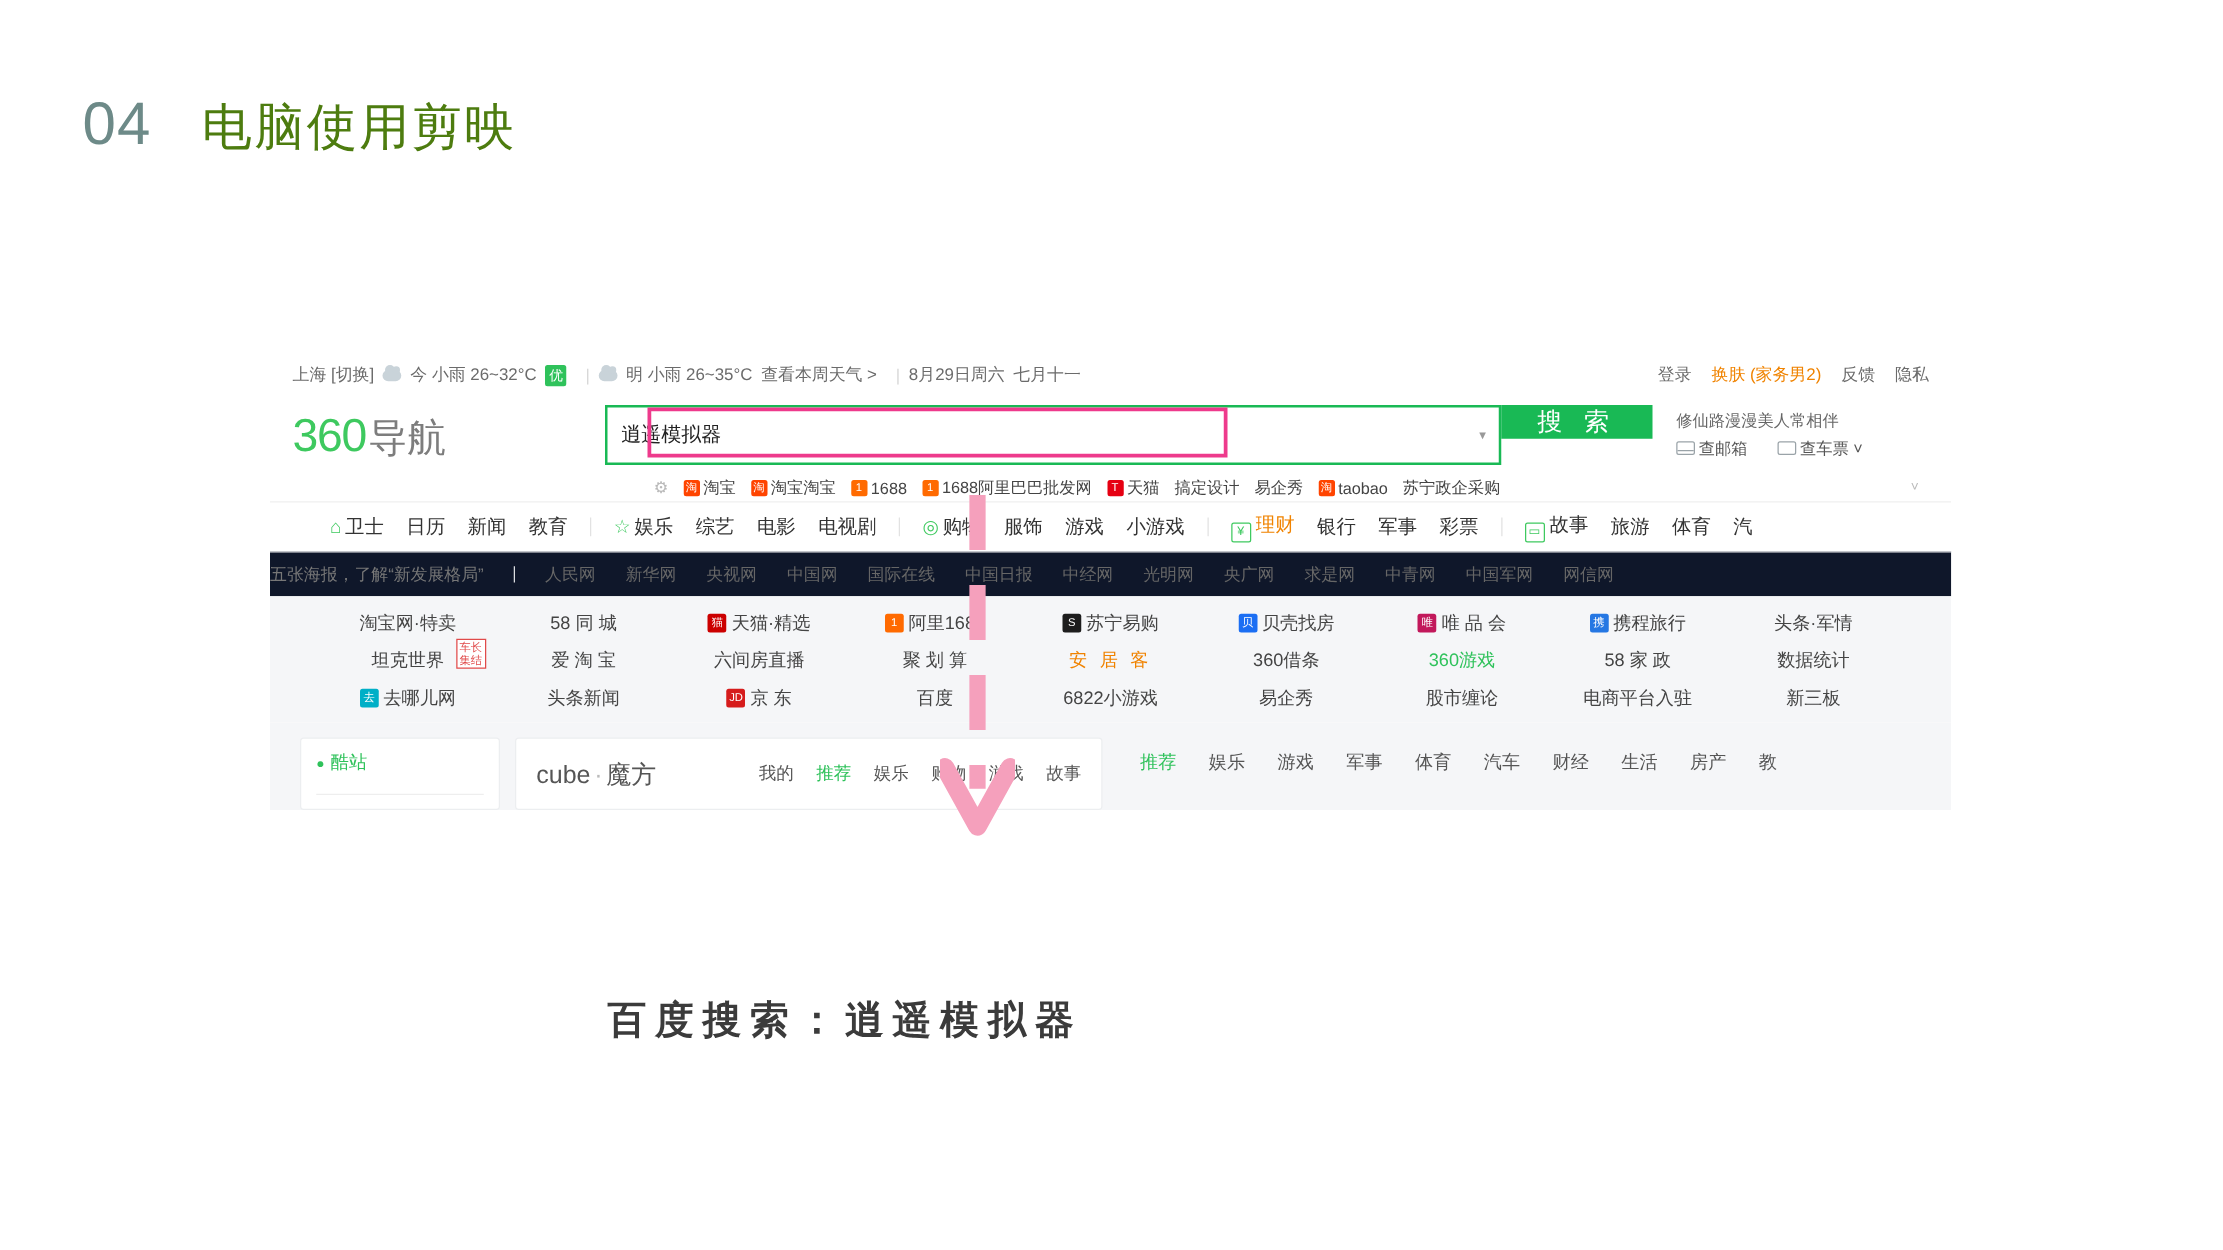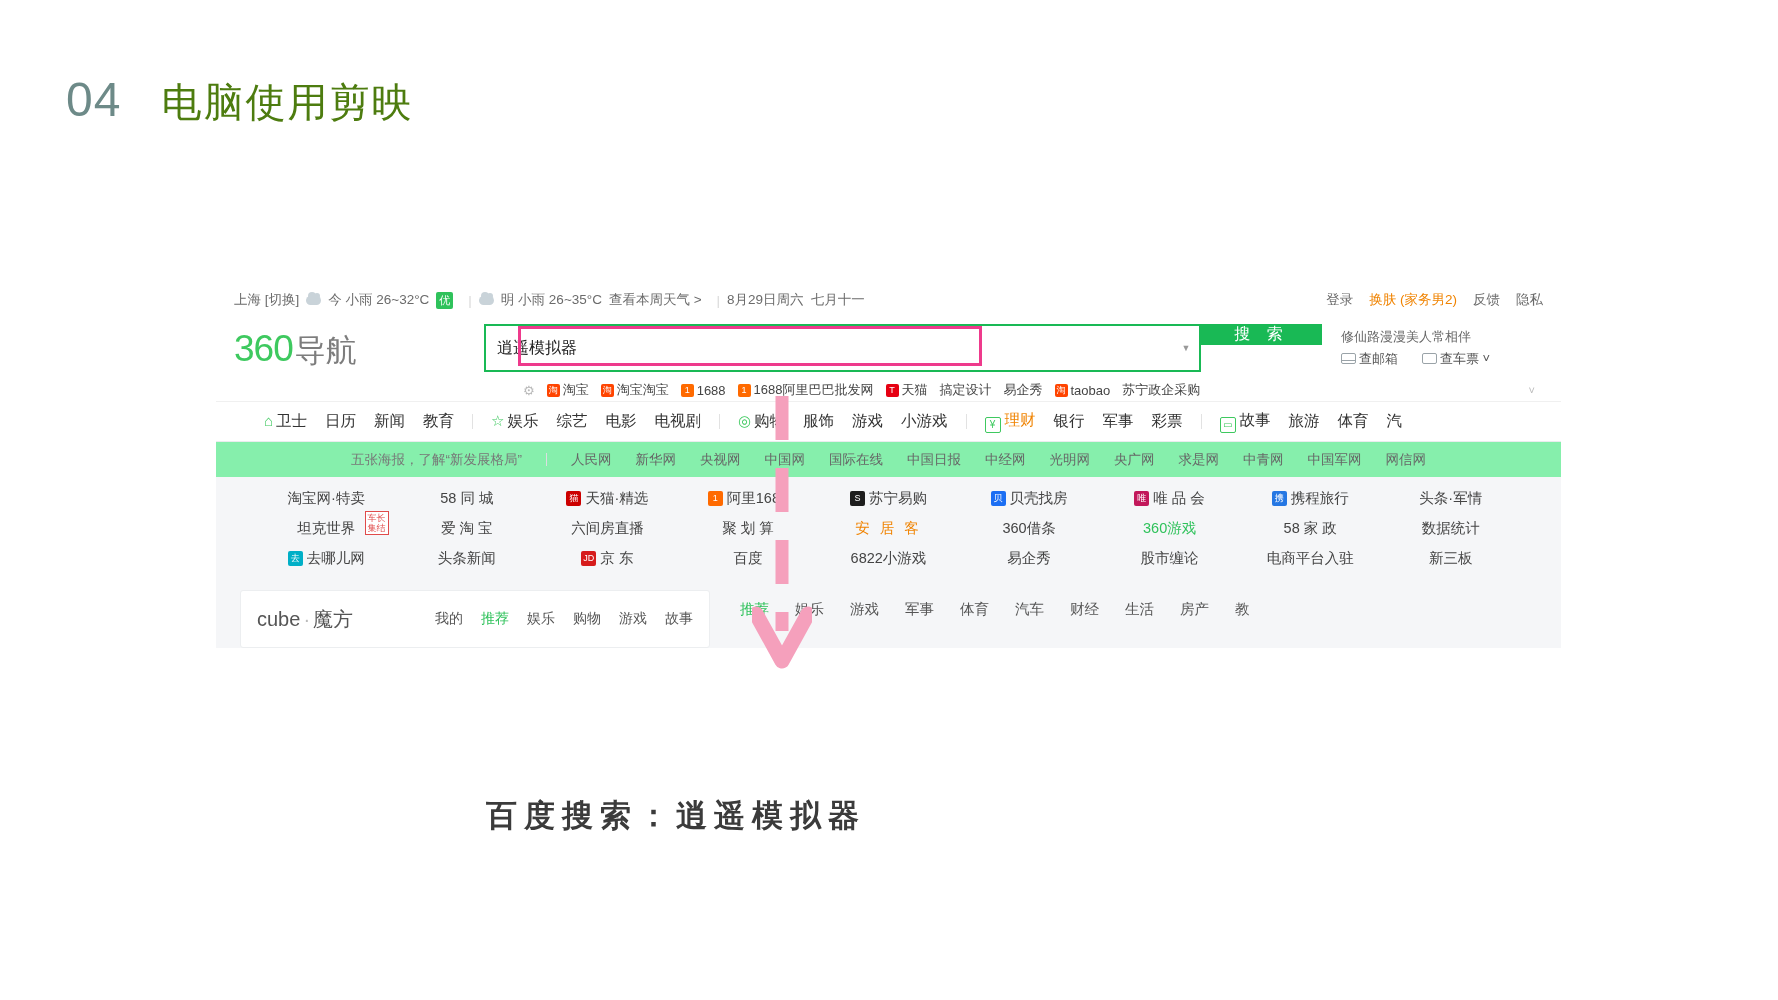--- a/index.html
+++ b/index.html
@@ -52,21 +52,21 @@
   .stab.active { background:#19b955; color:#fff; padding:2px 7px; border-radius:2px; }
   .srow { display:flex; align-items:flex-start; margin-top:4px; }
   .logo { width:250px; font-size:37px; color:#3ec95f; letter-spacing:-1px; padding-top:4px; font-weight:400;}
   .logo .cn { font-size:31px; color:#7d7d7d; letter-spacing:0; margin-left:2px;}
   .sbox {
     display:flex; width:717px; height:48px; border:2px solid #19b955; background:#fff;
   }
   .sinput { flex:1; border:none; outline:none; font-size:16px; padding:0 11px; color:#222;
             font-family:"Liberation Sans","DejaVu Sans",sans-serif; background:transparent;}
   .scaret { width:26px; display:flex; align-items:center; justify-content:center; color:#999; font-size:9px;}
-  .sbtn { width:121px; background:#19b955; color:#fff; font-size:16px; display:flex;
+  .sbtn { width:121px; background:#19b955; color:#fff; font-size:20px; display:flex;
           align-items:center; justify-content:center; letter-spacing:6px; cursor:pointer;}
   .sright { margin-left:19px; font-size:13px; color:#666; padding-top:2px; line-height:22px;}
   .sright .r2 { display:flex; gap:24px; align-items:center; color:#555;}
   .mini-ico { display:inline-block; width:15px; height:11px; border:1px solid #9aa3a8; border-radius:2px; margin-right:3px; vertical-align:-1px;}
   .mini-ico.mail::after{content:"";position:relative;display:block;width:13px;height:6px;border-bottom:1px solid #9aa3a8;transform:skewY(0);}
 
   
   .hotrow { display:flex; align-items:center; margin-left:289px; margin-top:9px; font-size:13px; color:#444; gap:12px;}
   .hotrow .it { display:flex; align-items:center; gap:3px; white-space:nowrap;}
   .sq { display:inline-block; width:13px; height:13px; border-radius:2px; color:#fff; font-size:9px;
@@ -82,21 +82,21 @@
             color:#333; border-top:1px solid #f0f0f0; margin-top:2px; white-space:nowrap; overflow:hidden;}
   .navbar .vsep { width:1px; height:15px; background:#e2e2e2; }
   .navbar .orange { color:#f08300; }
   .ico-home, .ico-star, .ico-cart, .ico-yen, .ico-story {
     display:inline-block; font-size:15px; color:#3ec95f; margin-right:3px;
   }
   .bx { display:inline-block; width:16px; height:16px; border:1.6px solid #3ec95f; border-radius:2px;
         color:#3ec95f; font-size:10px; line-height:13px; text-align:center; vertical-align:-3px; margin-right:4px;}
 
   
-  .newsbar { background:#86efac; height:36px; display:flex; align-items:center; justify-content:center;
+  .newsbar { background:#0f172a; height:36px; display:flex; align-items:center; 
              gap:24px; font-size:13.5px; color:#666; border-top:1px solid #ebecee;}
   .newsbar .lead { color:#777; }
   .newsbar .vsep { width:1px; height:13px; background:#dcdee1; }
 
   
   .grid-wrap { background:#f5f6f8; padding:12px 0 10px 0; }
   .grid { display:grid; grid-template-columns:repeat(9,1fr); row-gap:11px; padding:0 40px; }
   .cell { font-size:14.5px; color:#444; display:flex; align-items:center; justify-content:center;
           white-space:nowrap; position:relative; }
   .cell .badge { display:inline-block; width:15px; height:15px; border-radius:2px; margin-right:4px; color:#fff;
@@ -353,20 +353,24 @@
         <div class="cell">
           <span class="">电商平台入驻</span>
         </div>
         <div class="cell">
           <span class="">新三板</span>
         </div>
       </div>
   </div>
 
   <div class="panels">
+    <div class="pnl pnl-left">
+      <div><span class="dot">●</span><span class="t">酷站</span></div>
+      <div class="rule"></div>
+    </div>
     <div class="pnl pnl-mid">
       <div class="brand"><span>cube</span><span class="dotm">·</span><span>魔方</span></div>
       <div class="tabs">
         <span>我的</span>
         <span class="on">推荐</span>
         <span>娱乐</span>
         <span>购物</span>
         <span>游戏</span>
         <span>故事</span>
       </div>

